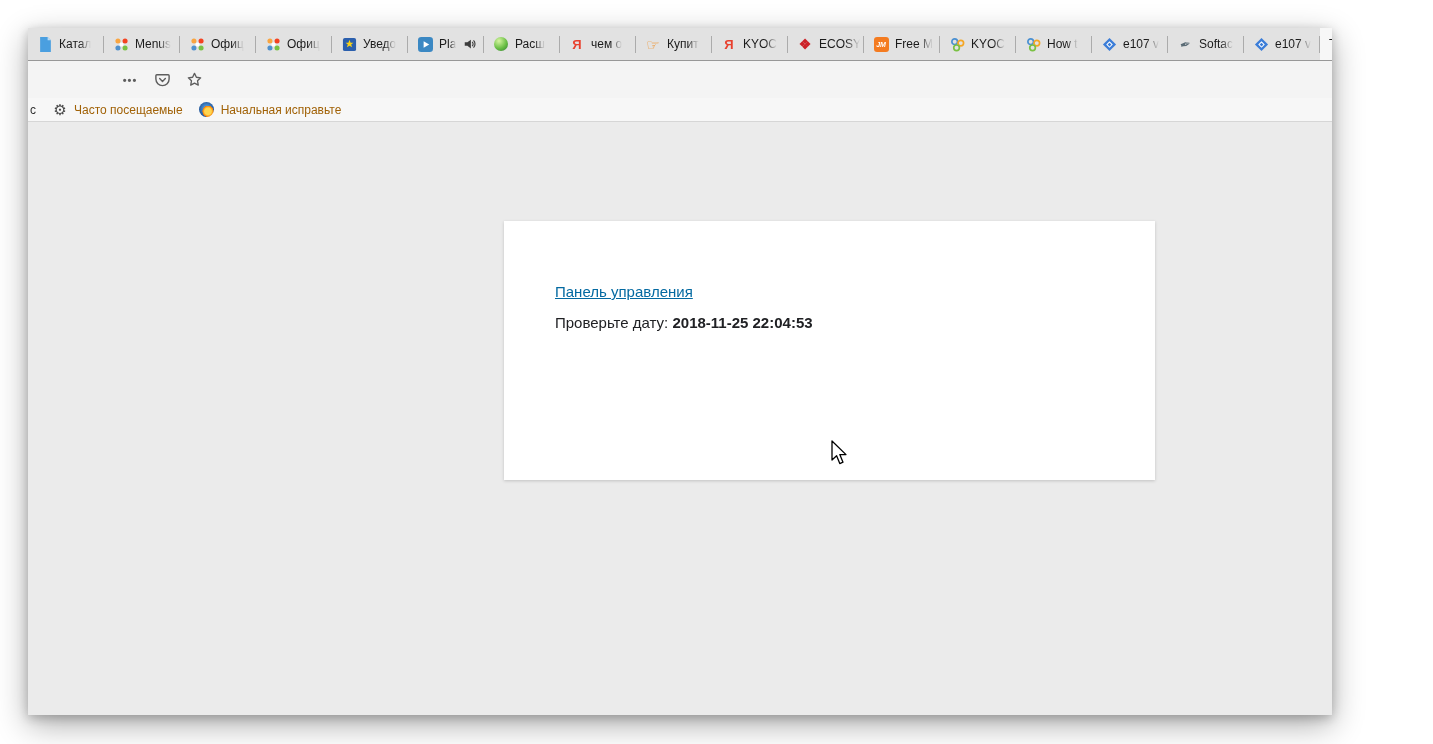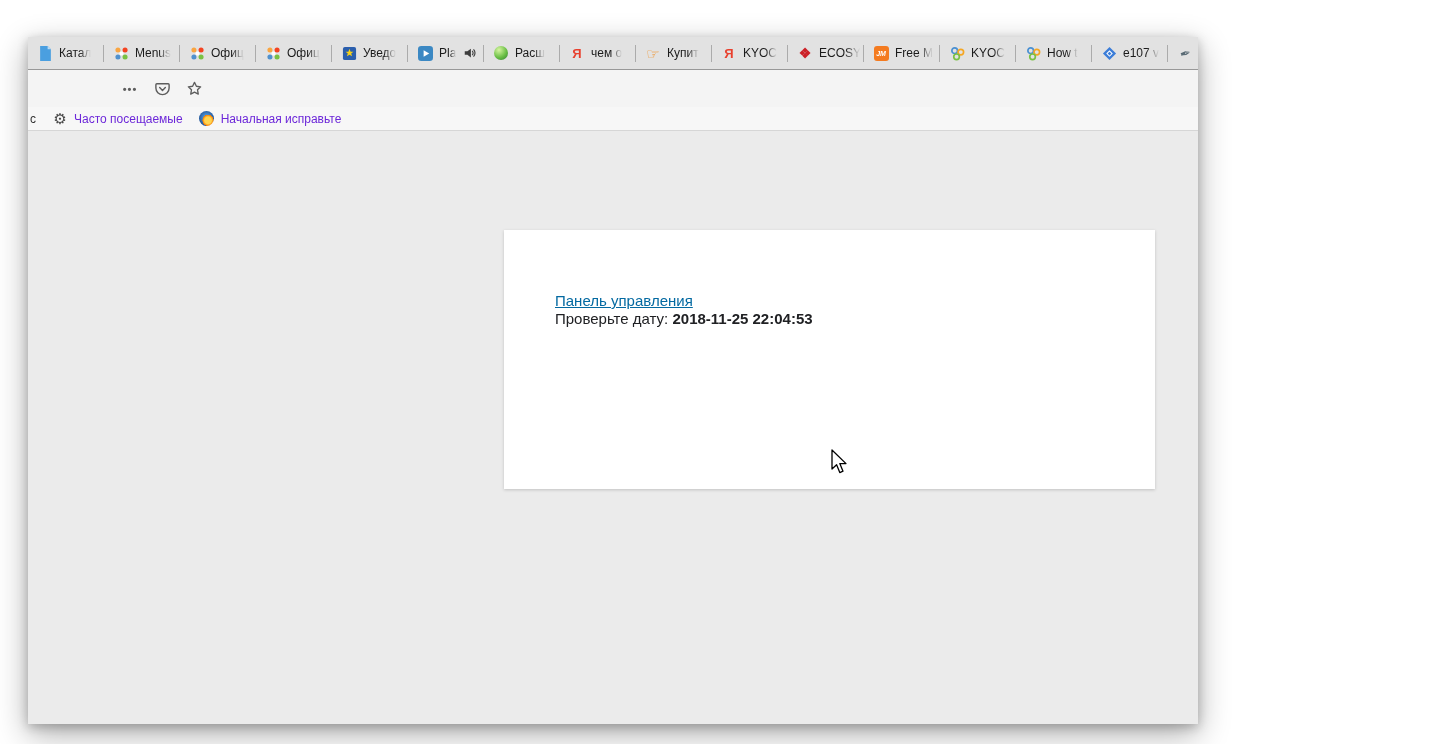--- a/index.html
+++ b/index.html
@@ -1,21 +1,21 @@
 <!DOCTYPE html>
 <html><head>
 <meta charset="utf-8">
 <style>
   html,body{margin:0;padding:0;}
   body{
     width:1433px;height:744px;overflow:hidden;background:#ffffff;
     font-family:"Liberation Sans", sans-serif;position:relative;
   }
   .window{
-    position:absolute;left:28px;top:37px;width:1170px;height:687px;
+    position:absolute;left:28px;top:28px;width:1304px;height:687px;
     background:#ebebeb;
     box-shadow:0 10px 30px rgba(0,0,0,.32), 0 3px 10px rgba(0,0,0,.22);
   }
   
   .tabbar{
     height:33px;background:#e2e2e2;display:flex;align-items:stretch;
     border-bottom:1px solid #989898;box-sizing:border-box;overflow:hidden;
   }
   .tab{
     width:76px;flex:0 0 76px;display:flex;align-items:center;gap:6px;
@@ -60,31 +60,31 @@
     color:#5d5d5d;border-radius:2px;cursor:default;
   }
   .abtn-dots{font-size:11px;font-weight:bold;letter-spacing:1px;}
   
   .bmbar{
     height:24px;background:#f7f7f7;display:flex;align-items:center;
     padding:0 6px 0 2px;box-sizing:border-box;border-bottom:1px solid #d6d6d6;gap:4px;
   }
   .bm-frag{font-size:12px;color:#303030;margin-right:6px;}
   .bm-item{display:inline-flex;align-items:center;gap:6px;padding:2px 6px;border-radius:2px;cursor:default;}
-  .bm-label{font-size:12px;color:#6d28d9;white-space:nowrap;}
+  .bm-label{font-size:12px;color:#a16207;white-space:nowrap;}
   
   .viewport{position:relative;height:592px;background:#ebebeb;}
   .card{
     position:absolute;left:476px;top:99px;width:651px;height:259px;background:#ffffff;
     box-shadow:0 1px 3px rgba(0,0,0,.18);box-sizing:border-box;
     padding:62px 40px 0 51px;color:#202124;
   }
   .cp-link{font-size:15px;color:#0369a1;text-decoration:underline;cursor:pointer;display:inline-block;}
   .cp-head{font-size:22px;font-weight:bold;margin:23px 0 0 0;color:#1b1b1b;}
-  .cp-date{font-size:15px;margin-top:0;}
+  .cp-date{font-size:15px;margin-top:13px;}
   .cp-date b{font-weight:bold;}
   .cp-list{margin:10px 0 0 0;padding-left:30px;font-size:15px;}
   .cp-list li{margin:0 0 2px 0;line-height:18px;}
   .cp-em{font-style:italic;}
   .cp-sup-link{color:#2a70b8;text-decoration:underline;cursor:pointer;}
   
   .cursor{position:absolute;left:802px;top:412px;width:20px;height:27px;pointer-events:none;}
 </style>
 </head>
 <body>

